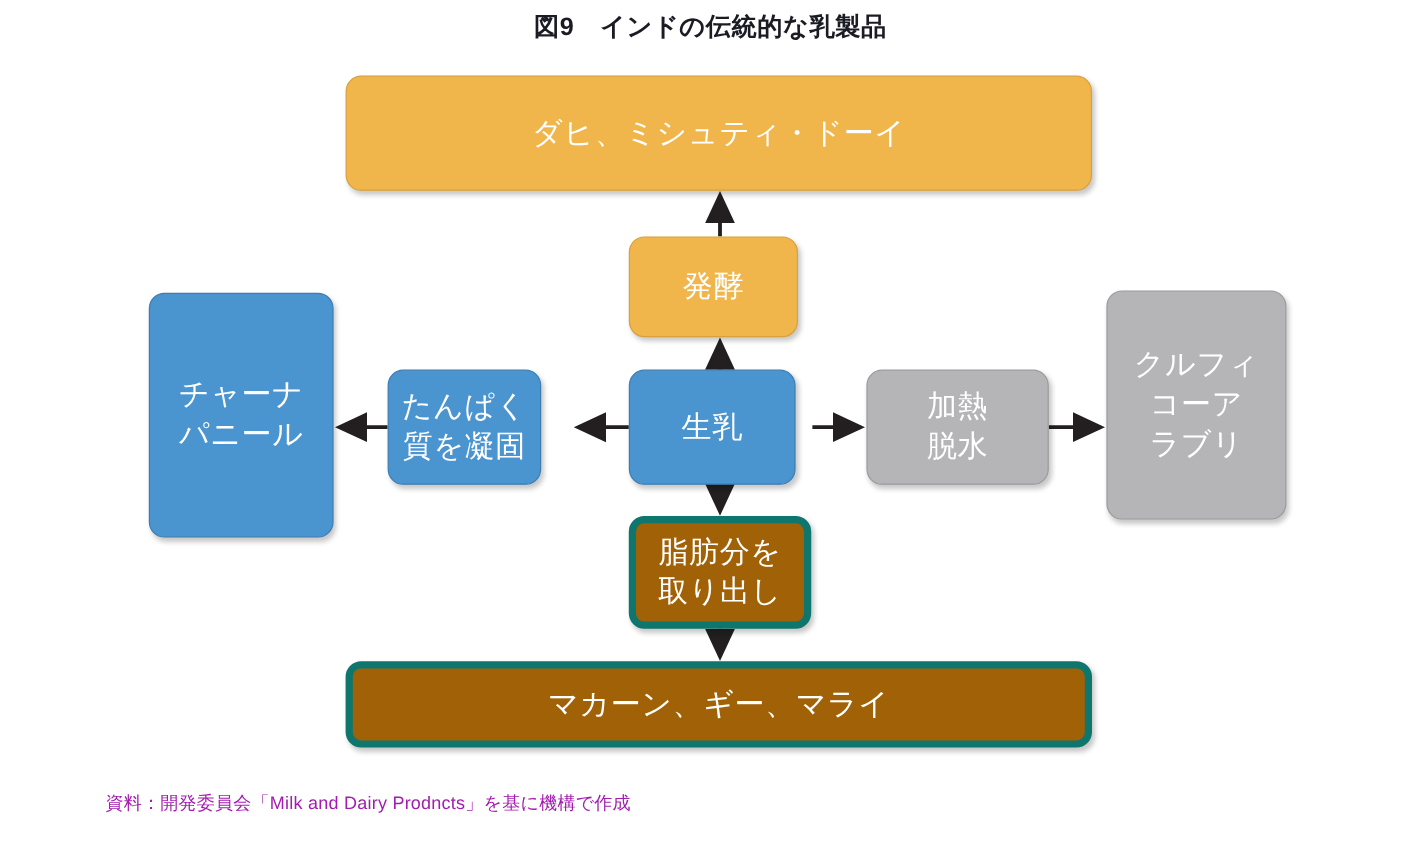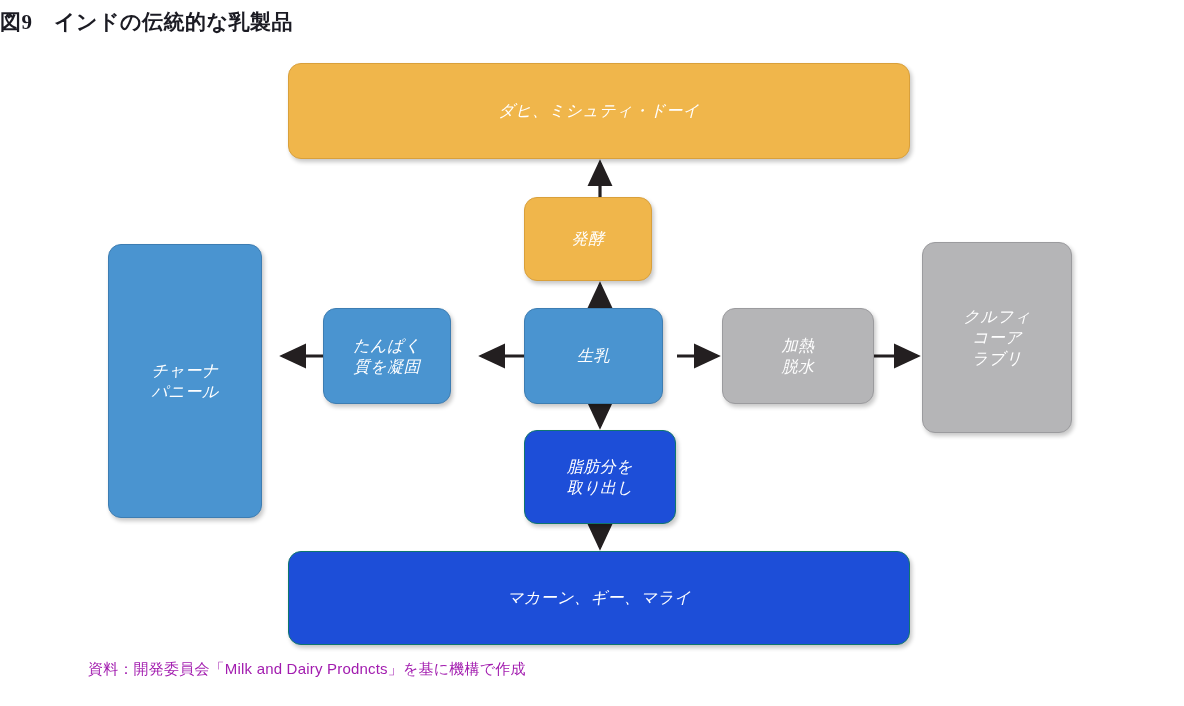--- a/index.html
+++ b/index.html
@@ -15,59 +15,57 @@
     height: 706px;
     background: #ffffff;
     overflow: hidden;
   }
 
   
   .fig-title {
     position: absolute;
     left: 0; top: 8px;
     width: 1184px;
-    text-align: left;
+    text-align: center;
     font-size: 21px;
     font-weight: bold;
     color: #1b1b23;
     letter-spacing: 0.5px;
-    font-family: Liberation Serif, serif;
   }
 
   
   .node {
     position: absolute;
     display: flex;
     align-items: center;
     justify-content: center;
     text-align: center;
     border-radius: 13px;
     color: #ffffff;
-    font-size: 16px;
+    font-size: 25px;
     line-height: 1.32;
     letter-spacing: 0.5px;
     white-space: pre-line;
     box-shadow: 2px 3px 4px rgba(0,0,0,0.22);
-    font-style: italic;
   }
   .node.amber  { background: #F0B64B; border: 1px solid #d9a03b; }
   .node.blue   { background: #4A94D0; border: 1px solid #3d7db2; }
   .node.gray   { background: #B5B5B7; border: 1px solid #9b9b9e; }
-  .node.terra  { background: #1d4ed8; border: 1px solid #0f766e; }
+  .node.terra  { background: #a16207; border: 6px solid #0f766e; }
 
   
   #node-dahi       { left: 288px; top: 63px;  width: 622px; height: 96px;  }
-  #node-ferment    { left: 524px; top: 197px; width: 128px; height: 84px;  }
-  #node-chana      { left: 108px; top: 244px; width: 154px; height: 274px; }
+  #node-ferment    { left: 524px; top: 197px; width: 141px; height: 84px;  }
+  #node-chana      { left: 124px; top: 244px; width: 154px; height: 204px; }
   #node-coagulate  { left: 323px; top: 308px; width: 128px; height: 96px;  }
   #node-milk       { left: 524px; top: 308px; width: 139px; height: 96px;  }
   #node-heat       { left: 722px; top: 308px; width: 152px; height: 96px;  }
   #node-kulfi      { left: 922px; top: 242px; width: 150px; height: 191px; }
   #node-fat        { left: 524px; top: 430px; width: 152px; height: 94px;  }
-  #node-makhan     { left: 288px; top: 551px; width: 622px; height: 94px;  }
+  #node-makhan     { left: 288px; top: 551px; width: 622px; height: 72px;  }
 
   
   #arrows {
     position: absolute;
     left: 0; top: 0;
     width: 1184px;
     height: 706px;
     pointer-events: none;
   }
 

